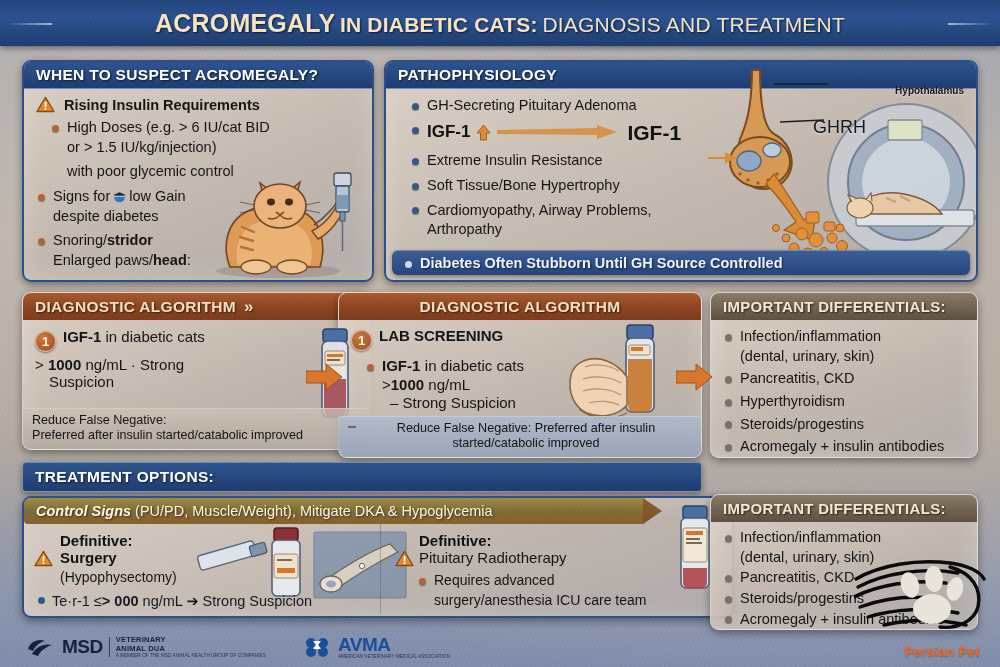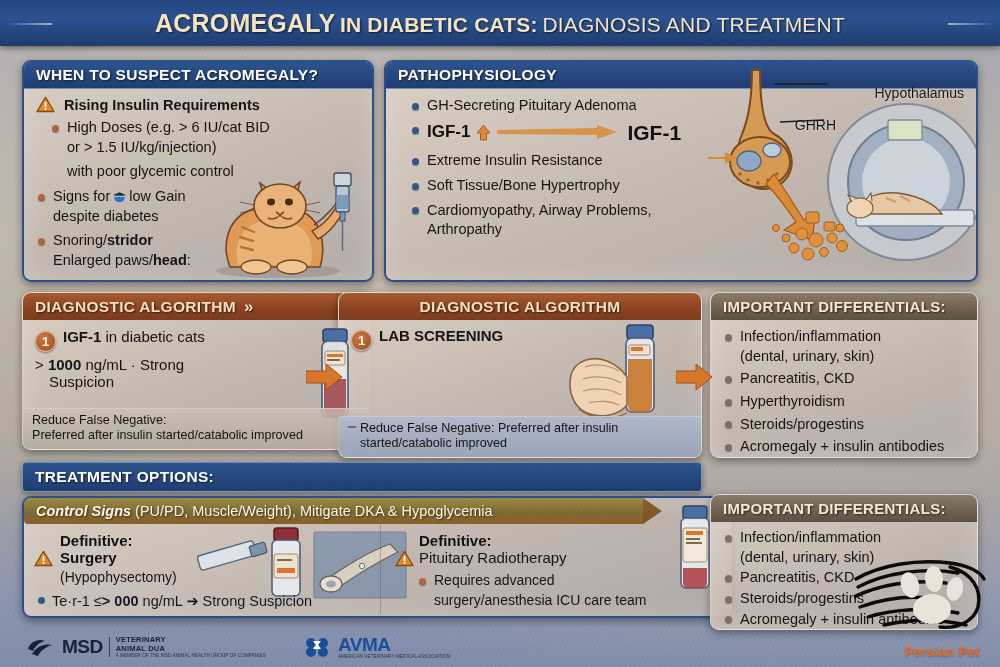--- a/index.html
+++ b/index.html
@@ -129,25 +129,25 @@
   .footer-strip .ft {
     color:#eef2fb; font-size:14.5px; font-weight:700; text-shadow:1px 1px 2px rgba(0,0,0,.55);
     position: relative; padding-left: 15px;
   }
   .footer-strip .ft::before {
     content:""; position:absolute; left:0; top:.45em; width:7px; height:7px;
     border-radius:50%; background:#cddaf1;
   }
   .brain-art { position: absolute; right: 0; top: 0; width: 320px; height: 222px; z-index: 1; }
   .lbl-hypo {
-    position: absolute; right: 12px; top: 23px; font-size: 14px; color: #15171c;
-    z-index: 4; text-shadow: 0 1px 2px rgba(255,255,255,.5);
+    position: absolute; right: 12px; top: 23px; font-size: 10px; color: #15171c;
+    z-index: 4; text-shadow: 0 1px 2px rgba(255,255,255,.5); font-weight: bold;
   }
   .lbl-ghrh {
-    position: absolute; right: 140px; top: 55px; font-size: 14px; color: #15171c;
+    position: absolute; right: 110px; top: 55px; font-size: 18px; color: #15171c;
     z-index: 4; text-shadow: 0 1px 2px rgba(255,255,255,.5);
   }
 
   
   #p-diag1 { left: 22px; top: 292px; width: 348px; height: 158px; }
   .bar.chev { position: relative; padding-right: 26px; }
   .bar.chev::after {
     content:""; position:absolute; right:-1px; top:0; width:22px; height:100%;
     background: linear-gradient(180deg,#a85a30,#7c3c1d);
     clip-path: polygon(0 0, 100% 50%, 0 100%);
@@ -404,20 +404,23 @@
         <li>
           <span class="txt">Soft Tissue/Bone Hypertrophy</span>
         </li>
         <li>
           <span class="txt">Cardiomyopathy, Airway Problems,</span><br>
           <span class="txt">Arthropathy</span>
         </li>
       </ul>
     </div>
 
+    <div class="footer-strip">
+      <span class="ft">Diabetes Often Stubborn Until GH Source Controlled</span>
+    </div>
   </div>
 
   <div class="panel" id="p-diag1">
     <div class="bar rust chev">
       <span>DIAGNOSTIC ALGORITHM</span>
       <span class="chevglyph">»</span>
     </div>
 
     <svg class="vial-art" style="right:8px; top:32px; width:52px; height:100px;" viewBox="0 0 52 100">
       <rect x="14" y="4" width="24" height="13" rx="3" fill="#4a6fa5" stroke="#2c4468" stroke-width="1.6"></rect>
@@ -468,23 +471,33 @@
       <path d="M18 56 C30 52 46 54 56 60" stroke="#b98e67" stroke-width="1.2" fill="none"></path>
       <path d="M18 68 C30 64 46 66 56 72" stroke="#b98e67" stroke-width="1.2" fill="none"></path>
       <path d="M24 80 C34 77 46 78 54 82" stroke="#b98e67" stroke-width="1.2" fill="none"></path>
       <path d="M14 86 C26 96 46 98 62 90" stroke="#8a6444" stroke-width="1.2" fill="none"></path>
     </svg>
 
     <div class="body-pad" style="padding-top:7px; width:225px;">
       <div class="txt" style="margin-bottom:5px;">
         <span class="num">1</span><span style="font-weight:800">LAB SCREENING</span>
       </div>
-    </div>
-
-    <div class="note-strip" style="background:linear-gradient(180deg,rgba(174,186,205,.85),rgba(150,163,186,.9));">
+      <ul class="lst" style="margin-left:14px;">
+        <li>
+          <span class="txt" style="font-weight:800">IGF-1</span>
+          <span class="txt">in diabetic cats</span>
+          <div class="txt">
+            <span>&gt;</span><span style="font-weight:800">1000</span><span> ng/mL</span>
+          </div>
+          <div class="txt" style="margin-left:8px;">– Strong Suspicion</div>
+        </li>
+      </ul>
+    </div>
+
+    <div class="note-strip" style="background:linear-gradient(180deg,rgba(174,186,205,.85),rgba(150,163,186,.9));text-align:center;">
       <div class="n" style="padding-left:12px; position:relative;">
         <span style="position:absolute;left:0;top:.45em;width:8px;height:2px;background:#5a6c88;"></span>
         <span>Reduce  False Negative:  Preferred after insulin</span>
       </div>
       <div class="n" style="padding-left:12px;">started/catabolic improved</div>
     </div>
   </div>
 
   <svg class="mid-arrow" style="left:676px; top:362px; width:36px; height:30px;" viewBox="0 0 36 30">
     <path d="M0 9 L20 9 L20 2 L36 15 L20 28 L20 21 L0 21 Z" fill="#d9762c" stroke="#a0521a" stroke-width="1"></path>

